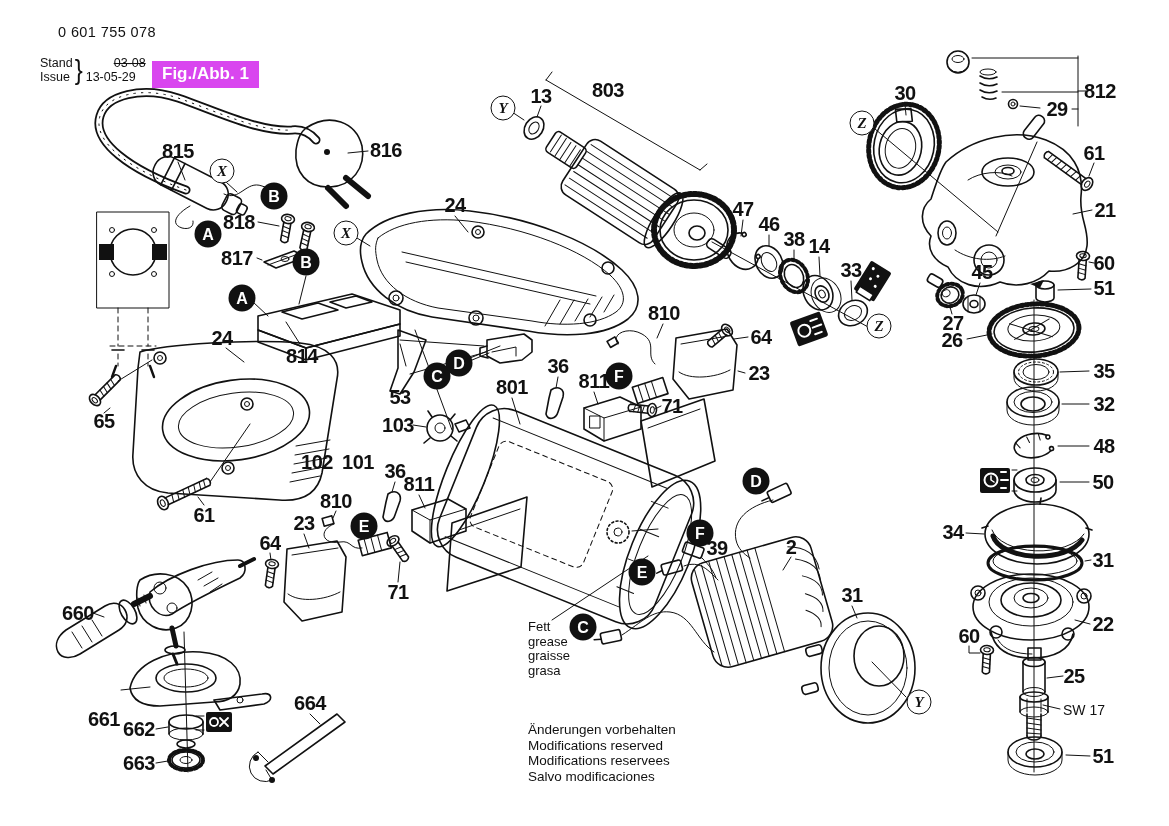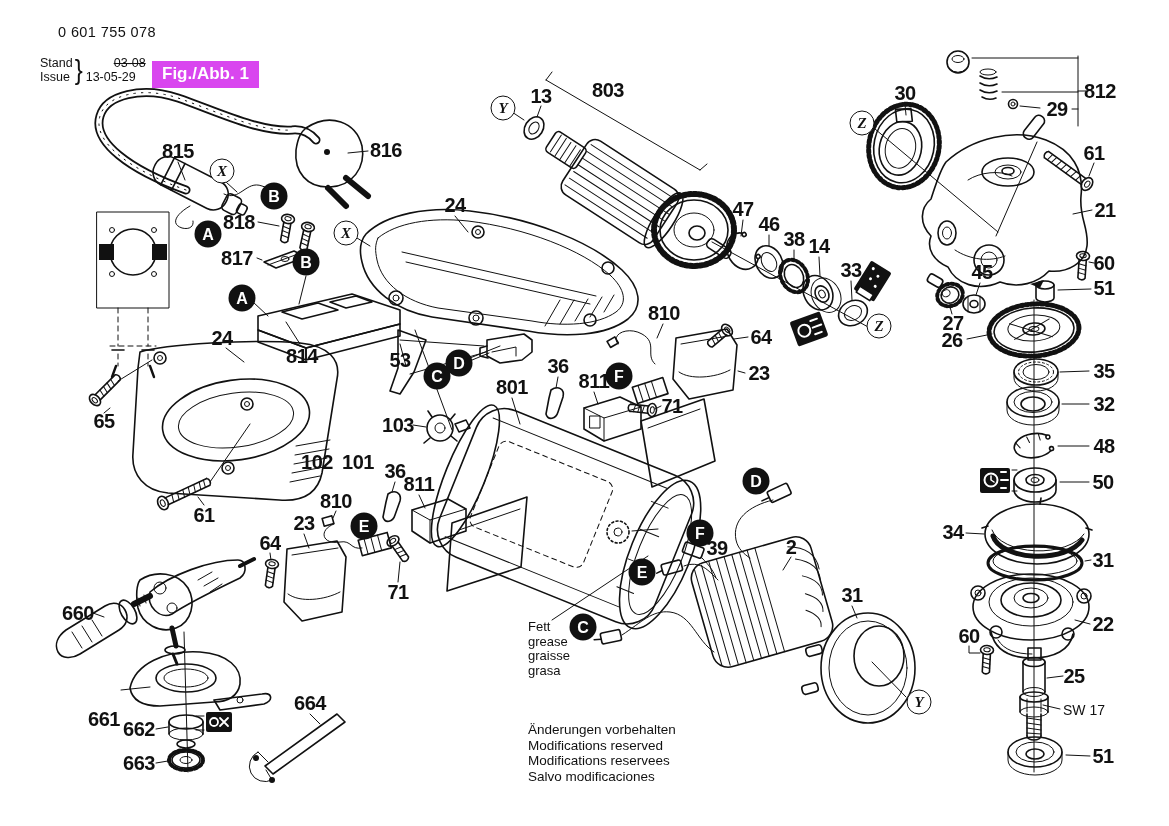--- a/index.html
+++ b/index.html
@@ -592,21 +592,21 @@
     <div class="callout" style="left: 969px; top: 636px;">60</div>
     <div class="callout" style="left: 1074px; top: 676px;">25</div>
     <div class="callout small" style="left: 1084px; top: 710px;">SW 17</div>
     <div class="callout" style="left: 1103px; top: 756px;">51</div>
     <div class="callout" style="left: 222px; top: 338px;">24</div>
     <div class="callout" style="left: 104px; top: 421px;">65</div>
     <div class="callout" style="left: 204px; top: 515px;">61</div>
     <div class="callout" style="left: 302px; top: 356px;">814</div>
     <div class="callout" style="left: 317px; top: 462px;">102</div>
     <div class="callout" style="left: 358px; top: 462px;">101</div>
-    <div class="callout" style="left: 400px; top: 360px;">53</div>
+    <div class="callout" style="left: 400px; top: 397px;">53</div>
     <div class="callout" style="left: 398px; top: 425px;">103</div>
     <div class="callout" style="left: 512px; top: 387px;">801</div>
     <div class="callout" style="left: 558px; top: 366px;">36</div>
     <div class="callout" style="left: 594px; top: 381px;">811</div>
     <div class="callout" style="left: 672px; top: 406px;">71</div>
     <div class="callout" style="left: 664px; top: 313px;">810</div>
     <div class="callout" style="left: 761px; top: 337px;">64</div>
     <div class="callout" style="left: 759px; top: 373px;">23</div>
     <div class="callout" style="left: 395px; top: 471px;">36</div>
     <div class="callout" style="left: 419px; top: 484px;">811</div>

